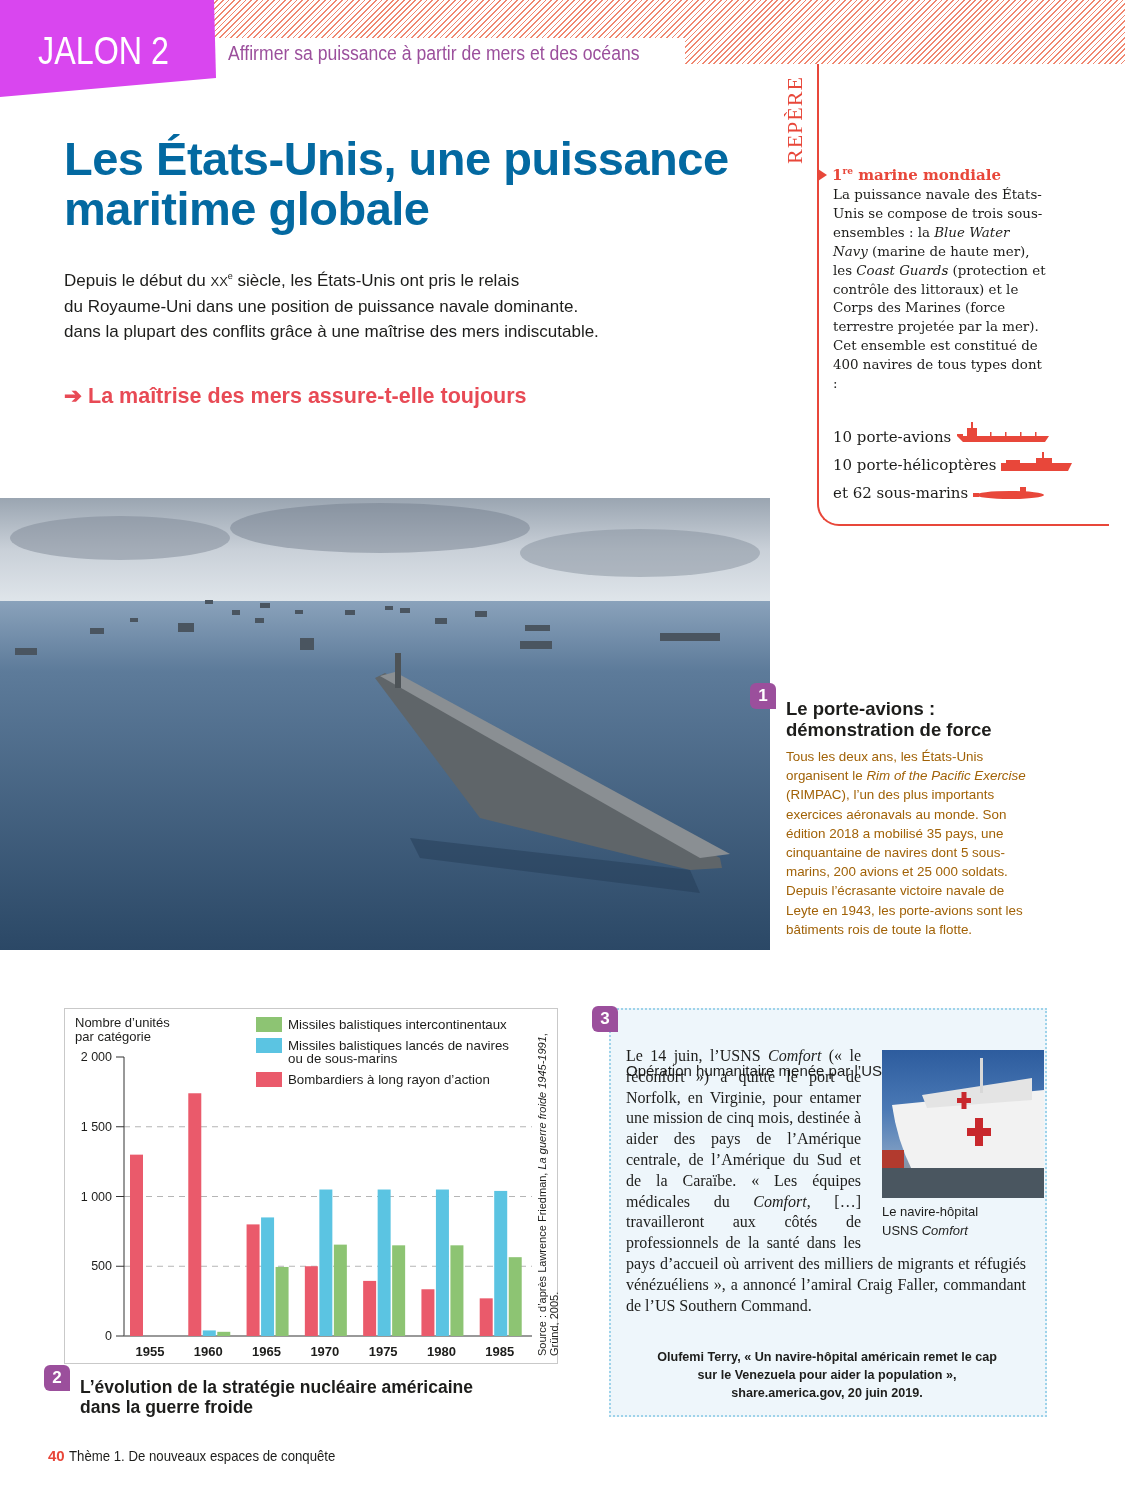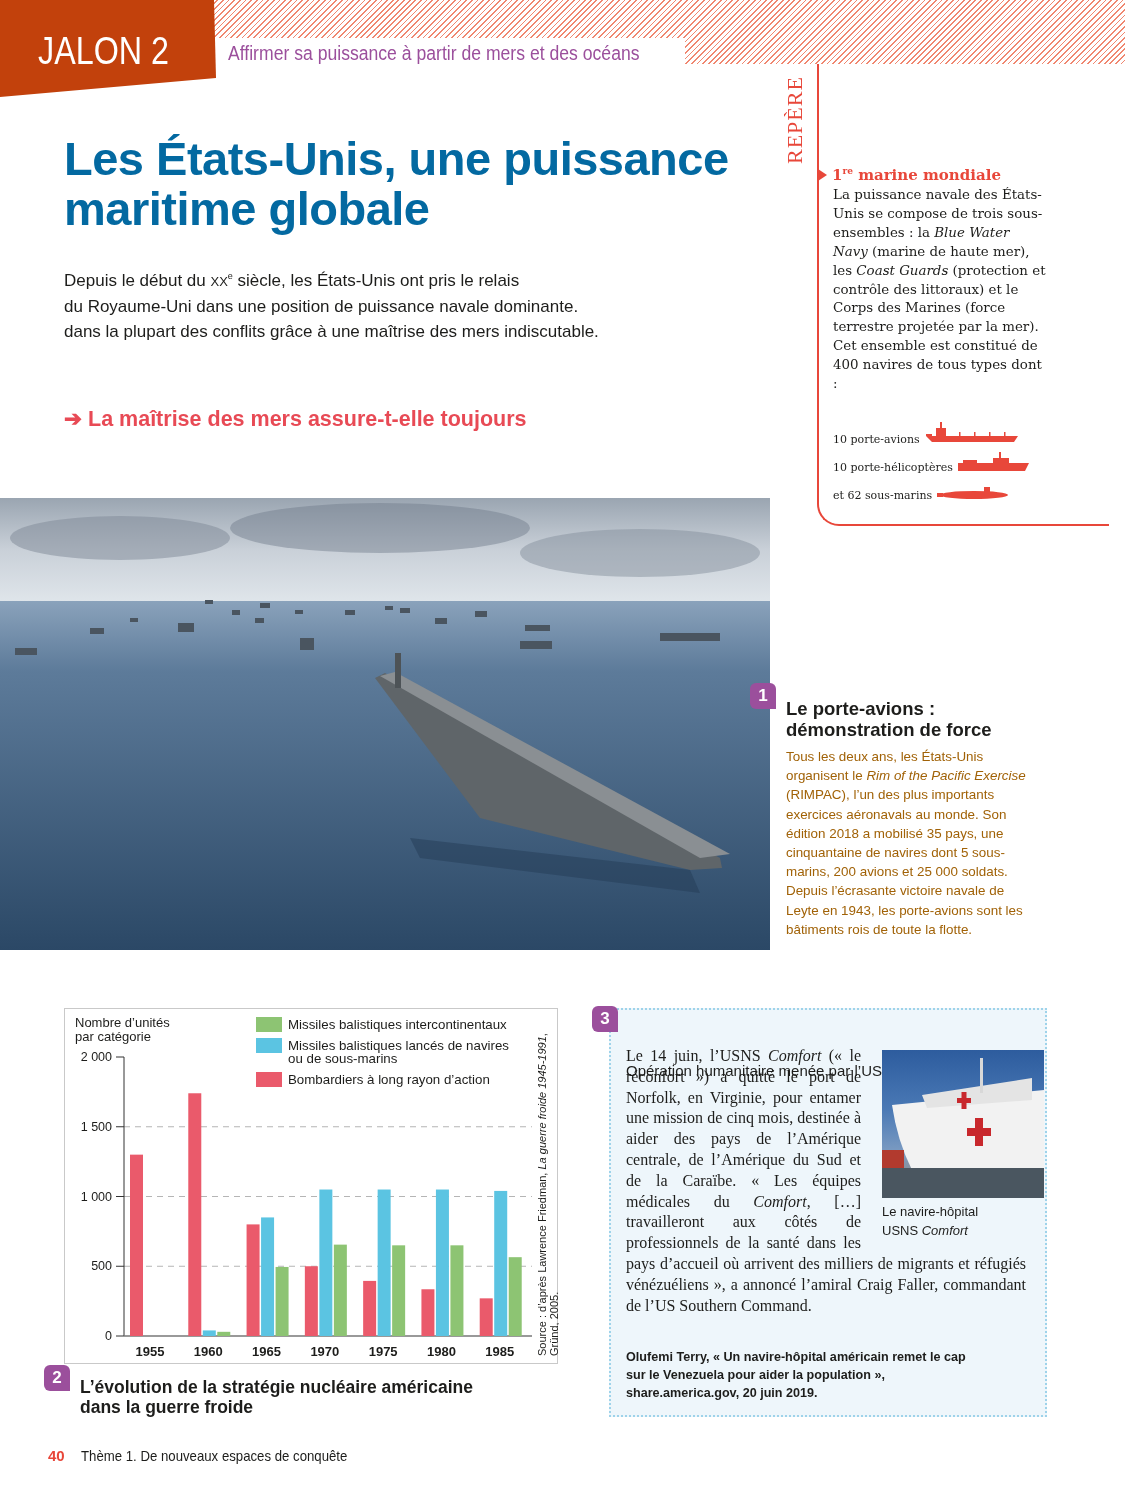--- a/index.html
+++ b/index.html
@@ -4,68 +4,68 @@
 <style>
   html, body { margin: 0; padding: 0; }
   body { width: 1125px; height: 1500px; position: relative; background: #ffffff; overflow: hidden;
          font-family: "Liberation Sans", sans-serif; color: #1d1d1b; }
   .abs { position: absolute; }
 
   
   .hatch { left: 200px; top: 0; width: 925px; height: 64px;
            background: repeating-linear-gradient(135deg, #f08770 0 1.2px, #ffffff 1.2px 4px); }
   .subtitle-band { left: 205px; top: 38px; width: 480px; height: 32px; background: #fff; }
-  .jalon { left: 0; top: 0; width: 216px; height: 97px; background: #c2410c;
+  .jalon { left: 0; top: 0; width: 216px; height: 97px; background: #d946ef;
            clip-path: polygon(0 0, 214px 0, 216px 78px, 0 97px); }
   .jalon span { position: absolute; left: 38px; top: 30px; font-size: 38px; color: #fff;
                 font-family: "Liberation Sans Narrow", "Liberation Sans", sans-serif; letter-spacing: 0px;
                 transform: scaleX(0.85); transform-origin: left; }
   .subtitle { left: 228px; top: 42px; font-size: 20px; color: #9b4f9c; transform: scaleX(0.88); transform-origin: left; white-space: nowrap; }
 
   
   .title { left: 64px; top: 134px; width: 720px; font-size: 47px; font-weight: bold; color: #0369a1; line-height: 50px; letter-spacing: -0.5px; }
   .intro { left: 64px; top: 264px; width: 720px; font-size: 17px; line-height: 25px; color: #1d1d1b; }
-  .question { left: 64px; top: 382px; width: 700px; font-size: 21.5px; font-weight: bold; color: #e84a55; line-height: 28px; margin-top: 23px; }
+  .question { left: 64px; top: 382px; width: 700px; font-size: 21.5px; font-weight: bold; color: #e84a55; line-height: 28px; }
   .question .arrow { display: inline-block; width: 24px; }
   .question .l2 { padding-left: 24px; display: block; }
 
   
   .repere-line { left: 817px; top: 64px; width: 290px; height: 460px; border-left: 2.5px solid #e8473a; border-bottom: 2.5px solid #e8473a; border-bottom-left-radius: 22px; }
   .repere-label { left: 782px; top: 86px; width: 40px; height: 80px; }
   .repere-label span { position: absolute; left: 0; top: 0; transform: rotate(-90deg) translateX(-78px); transform-origin: left top; font-family: "Liberation Serif", serif; font-size: 22px; color: #e8473a; letter-spacing: 1px; white-space: nowrap; }
   .repere-head { left: 818px; top: 166px; font-family: "DejaVu Serif", serif; font-weight: bold; font-size: 15px; color: #e8473a; }
   .repere-head .tri { display: inline-block; width: 0; height: 0; border-top: 6px solid transparent; border-bottom: 6px solid transparent; border-left: 9px solid #e8473a; margin-right: 5px; vertical-align: -1px; }
   .repere-head sup { font-size: 9px; }
   .repere-text { left: 833px; top: 186px; width: 215px; font-family: "DejaVu Serif", serif; font-size: 13.4px; line-height: 18.9px; color: #1d1d1b; }
   .repere-text i { font-style: italic; }
-  .ship-row { left: 833px; font-family: "DejaVu Serif", serif; font-size: 11px; color: #1d1d1b; display: flex; align-items: flex-end; gap: 4px; }
+  .ship-row { left: 833px; font-family: "DejaVu Serif", serif; font-size: 15px; color: #1d1d1b; display: flex; align-items: flex-end; gap: 4px; }
 
   
   .photo { left: 0; top: 498px; width: 770px; height: 452px; overflow: hidden;
            background: linear-gradient(180deg, #cfd6dd 0%, #b4bdc7 12%, #8f9aa6 20%, #6e8296 22%, #4f6d8c 30%, #3e5e80 50%, #31506f 75%, #2a4563 100%); }
   .badge { width: 26px; height: 26px; background: #9b4f9c; color: #fff; font-weight: bold; font-size: 17px; text-align: center; line-height: 26px; border-radius: 6px 6px 0 6px; }
 
   .doc1-title { left: 786px; top: 698px; width: 280px; font-size: 18.5px; font-weight: bold; line-height: 21px; color: #1d1d1b; }
   .doc1-text { left: 786px; top: 747px; width: 250px; font-size: 13.4px; line-height: 19.2px; color: #a16207; }
 
   
   .chart-box { left: 64px; top: 1008px; width: 492px; height: 354px; border: 1.5px solid #c9c9c9; border-top: 1.5px solid #c9c9c9; }
   .doc2-title { left: 80px; top: 1377px; width: 480px; font-size: 17.5px; font-weight: bold; line-height: 20px; color: #1d1d1b; }
 
   
   .doc3-box { left: 609px; top: 1008px; width: 434px; height: 405px; background: #eef6fb; border: 2px dotted #9ed3ea; }
   .doc3-title { left: 626px; top: 1017px; font-size: 15px; font-weight: normal; color: #1d1d1b; white-space: nowrap; margin-top: 45px; }
   .doc3-text { left: 626px; top: 1046px; width: 400px; font-family: Liberation Serif, serif; font-size: 16px; line-height: 20.8px; color: #1d1d1b; text-align: justify; }
   .doc3-text .float-gap { float: right; width: 165px; height: 192px; }
   .doc3-photo { left: 882px; top: 1050px; width: 162px; height: 148px; background: linear-gradient(180deg, #2d5c9e 0%, #4a79b5 40%, #7d9cc2 70%, #8a8d8f 85%, #4b5358 100%); overflow: hidden; }
   .doc3-caption { left: 882px; top: 1203px; width: 160px; font-size: 13px; line-height: 18.5px; color: #1d1d1b; }
-  .doc3-source { left: 626px; top: 1348px; width: 402px; font-size: 12.6px; font-weight: bold; line-height: 18px; text-align: left; color: #1d1d1b; }
+  .doc3-source { left: 626px; top: 1348px; width: 402px; font-size: 12.6px; font-weight: bold; line-height: 18px; text-align: center; color: #1d1d1b; }
 
   .footer { left: 48px; top: 1447px; font-size: 15px; white-space: nowrap; }
-  .footer .num { color: #e8473a; font-weight: bold; margin-right: 16px; }
+  .footer .num { color: #e8473a; font-weight: bold; margin-right: 4px; }
   .footer .txt { display: inline-block; transform: scaleX(0.88); transform-origin: left; }
 </style>
 </head>
 <body>
 
 <div class="abs hatch"></div>
 <div class="abs subtitle-band"></div>
 <div class="abs jalon">
   <span>JALON 2</span>
 </div>

